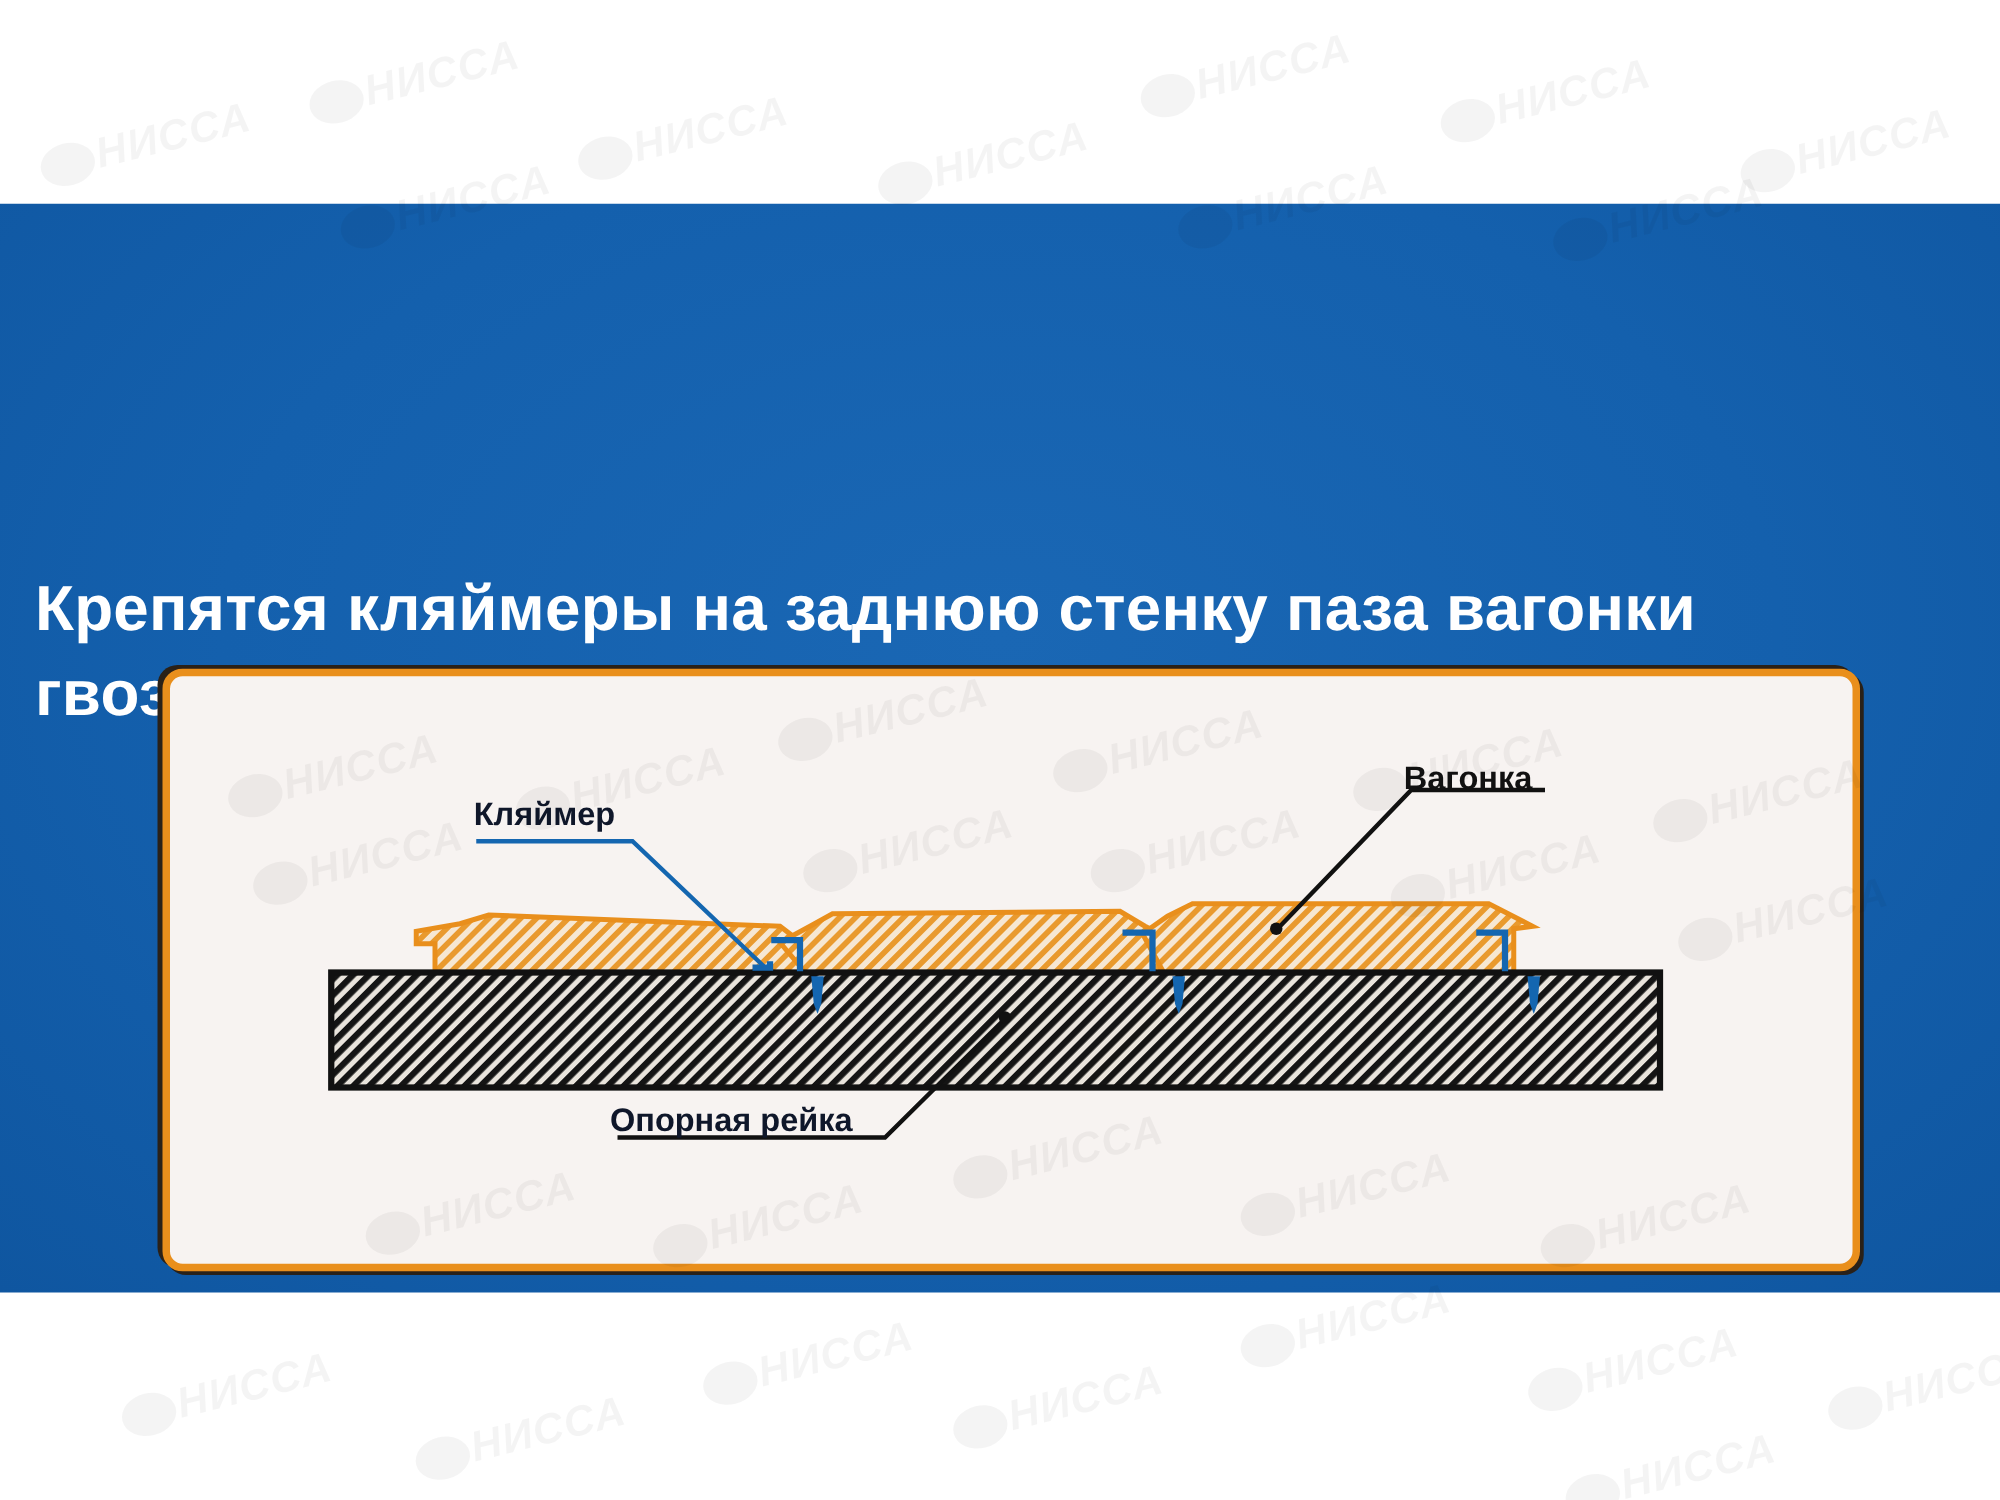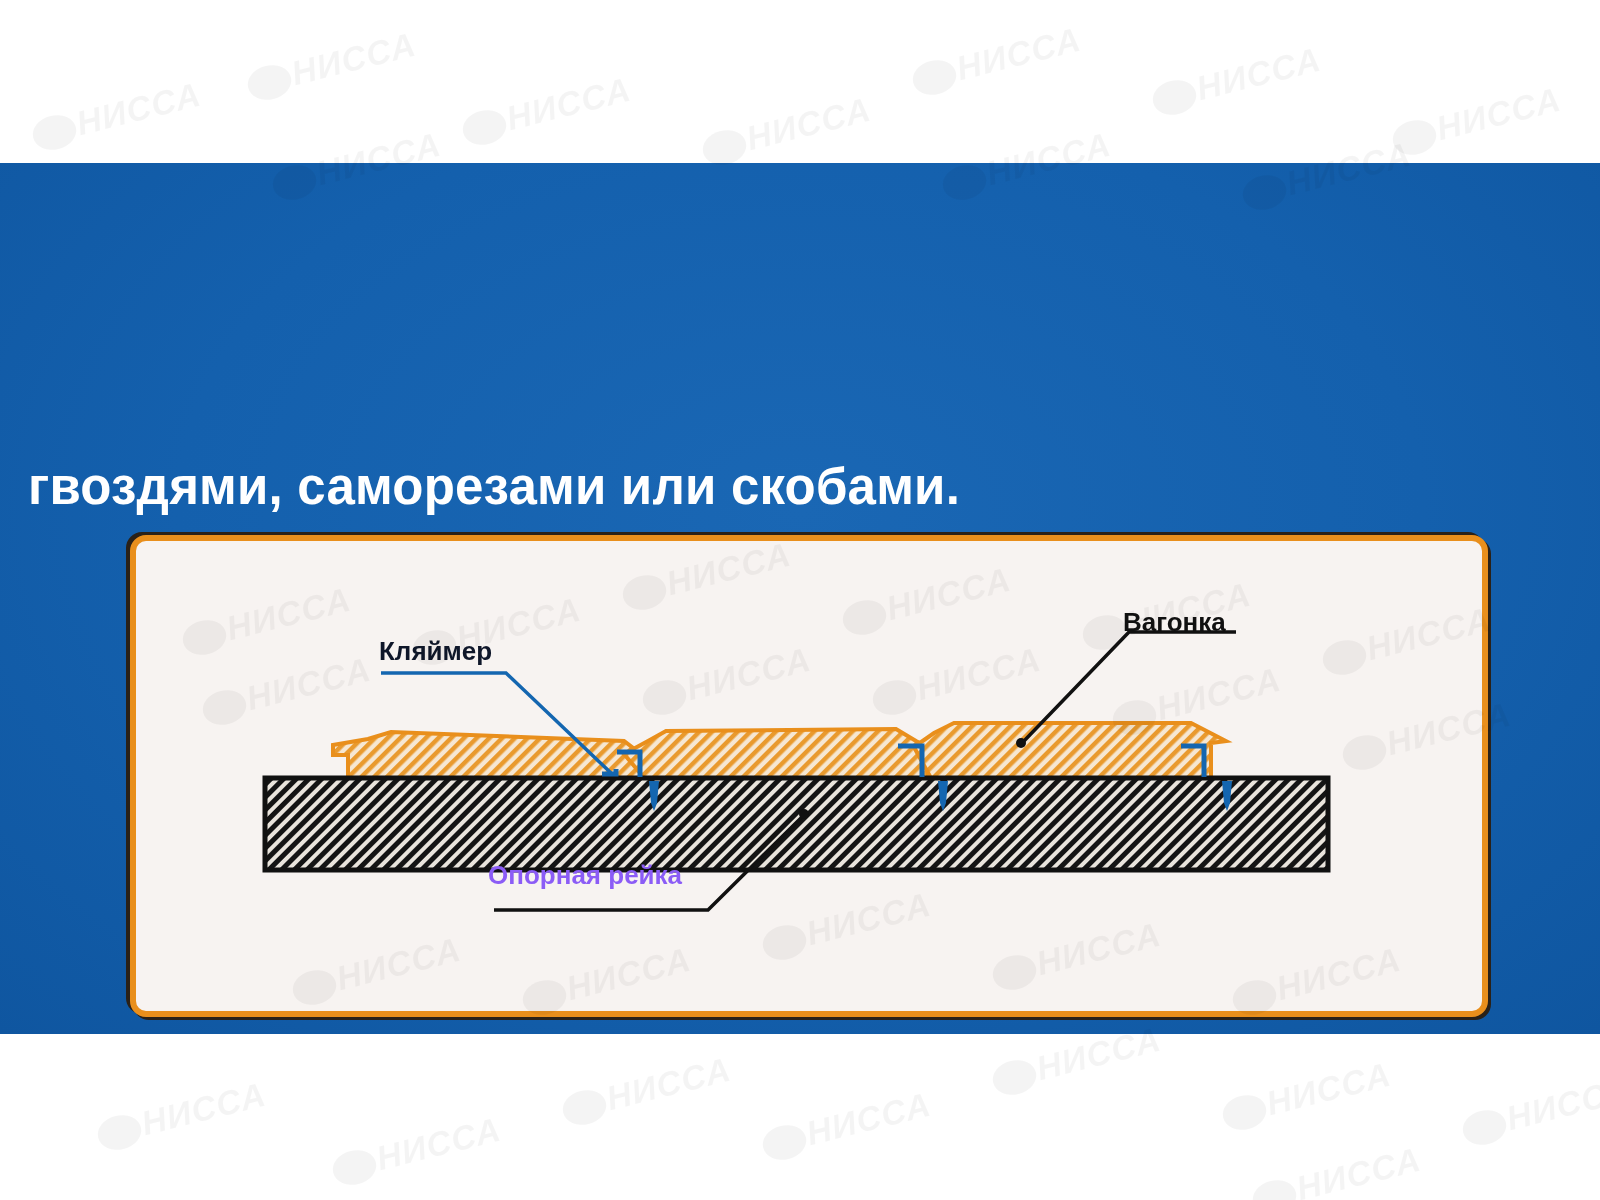--- a/index.html
+++ b/index.html
@@ -72,20 +72,21 @@
     <div class="watermark" style="left: 560px; top: 1070px; z-index: 5;"><span class="logo"></span><span>НИССА</span></div>
     <div class="watermark" style="left: 760px; top: 1105px; z-index: 5;"><span class="logo"></span><span>НИССА</span></div>
     <div class="watermark" style="left: 990px; top: 1040px; z-index: 5;"><span class="logo"></span><span>НИССА</span></div>
     <div class="watermark" style="left: 1220px; top: 1075px; z-index: 5;"><span class="logo"></span><span>НИССА</span></div>
     <div class="watermark" style="left: 1460px; top: 1090px; z-index: 5;"><span class="logo"></span><span>НИССА</span></div>
     <div class="watermark" style="left: 1250px; top: 1160px; z-index: 5;"><span class="logo"></span><span>НИССА</span></div>
   </div>
 
 <div class="band">
   <div class="heading">
+    <div>Крепятся кляймеры на заднюю стенку паза вагонки</div>
     <div>гвоздями, саморезами или скобами.</div>
   </div>
 </div>
 
 <div class="panel">
   <svg class="panel-svg" width="1346" height="470" viewBox="0 0 1346 470">
     <defs>
       <pattern id="hatchBlack" patternUnits="userSpaceOnUse" width="9" height="9" patternTransform="rotate(45)">
         <rect width="9" height="9" fill="#e9e4dc"></rect>
         <rect width="5" height="9" fill="#141414"></rect>
@@ -122,14 +123,14 @@
       <polyline points="245,132 370,132 475,232" stroke="#1466b0"></polyline>
       <polyline points="1100,91 993,91 888,200" stroke="#111111"></polyline>
       <polyline points="358,369 572,369 668,274" stroke="#111111"></polyline>
     </g>
     <circle cx="885" cy="202" r="5" fill="#111"></circle>
     <circle cx="668" cy="273" r="5" fill="#111"></circle>
   </svg>
 
   <div class="label" style="left:243px; top:95px; color:#0f172a;">Кляймер</div>
   <div class="label" style="left:987px; top:66px; color:#111;">Вагонка</div>
-  <div class="label" style="left:352px; top:319px; color:#8b5cf6;text-align:right;">Опорная рейка</div>
+  <div class="label" style="left:352px; top:340px; color:#0f172a;text-align:right;">Опорная рейка</div>
 </div>
 
 </body></html>

